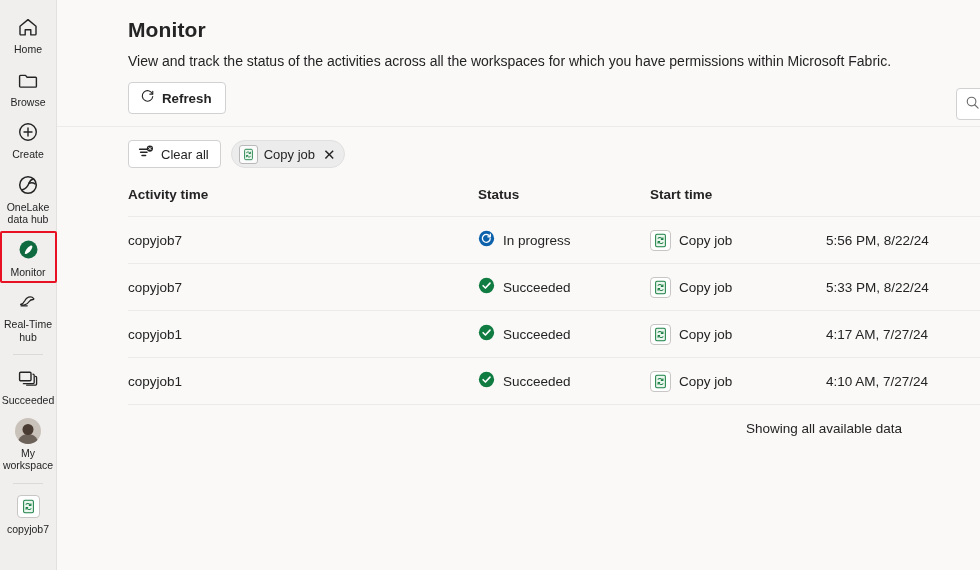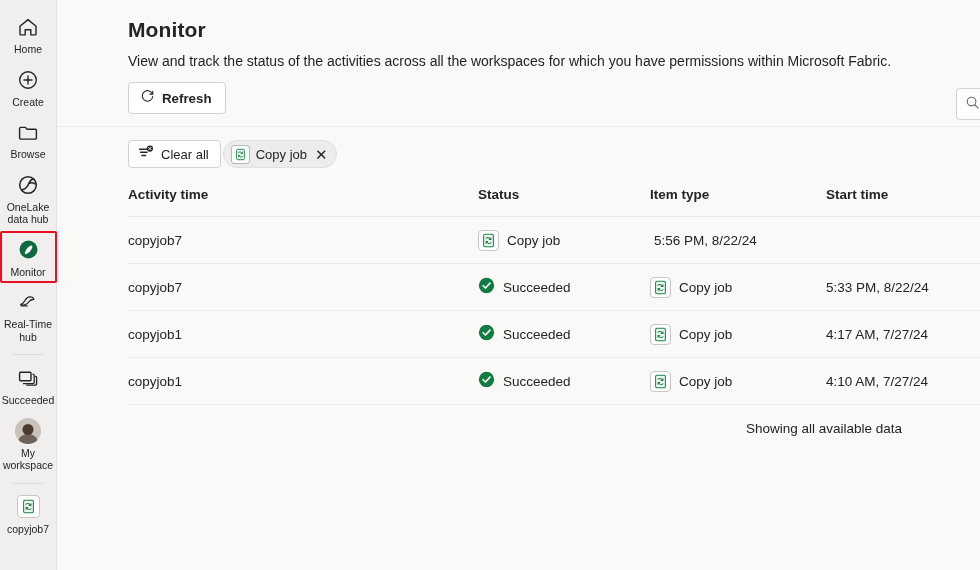--- a/index.html
+++ b/index.html
@@ -143,21 +143,21 @@
   .divider-full {
     height: 1px;
     background: #edebe9;
     margin: 12px 0 0 0;
   }
 
   .filterbar {
     margin: 13px 14px 0 71px;
     display: flex;
     align-items: center;
-    gap: 2px;
+    gap: 10px;
     height: 28px;
   }
   .chip-clear {
     height: 28px;
     padding: 0 11px 0 9px;
     background: #ffffff;
     border: 1px solid #d1d1d1;
     border-radius: 4px;
     display: inline-flex;
     align-items: center;
@@ -251,33 +251,33 @@
         <div class="nav-icon">
           <svg width="24" height="24" viewBox="0 0 24 24" xmlns="http://www.w3.org/2000/svg" fill="none">
             <path d="M4 11.2 12 4.6l8 6.6V19a.9.9 0 0 1-.9.9h-4.3v-5.2H9.2v5.2H4.9A.9.9 0 0 1 4 19z" stroke="#242424" stroke-width="1.4" stroke-linejoin="round"></path>
           </svg>
         </div>
         <div class="nav-label">Home</div>
       </div>
       <div class="nav-item">
         <div class="nav-icon">
           <svg width="24" height="24" viewBox="0 0 24 24" xmlns="http://www.w3.org/2000/svg" fill="none">
+            <path d="M4.5 7.4h5l1.6 1.8h8.4a.9.9 0 0 1 .9.9v8.1a.9.9 0 0 1-.9.9H4.5a.9.9 0 0 1-.9-.9V8.3a.9.9 0 0 1 .9-.9z" stroke="#242424" stroke-width="1.4" stroke-linejoin="round"></path>
+          </svg>
+        </div>
+        <div class="nav-label">Browse</div>
+      </div>
+      <div class="nav-item">
+        <div class="nav-icon">
+          <svg width="24" height="24" viewBox="0 0 24 24" xmlns="http://www.w3.org/2000/svg" fill="none">
             <circle cx="12" cy="12" r="8.3" stroke="#242424" stroke-width="1.4"></circle>
             <path d="M12 8v8M8 12h8" stroke="#242424" stroke-width="1.4" stroke-linecap="round"></path>
           </svg>
         </div>
         <div class="nav-label">Create</div>
-      </div>
-      <div class="nav-item">
-        <div class="nav-icon">
-          <svg width="24" height="24" viewBox="0 0 24 24" xmlns="http://www.w3.org/2000/svg" fill="none">
-            <path d="M4.5 7.4h5l1.6 1.8h8.4a.9.9 0 0 1 .9.9v8.1a.9.9 0 0 1-.9.9H4.5a.9.9 0 0 1-.9-.9V8.3a.9.9 0 0 1 .9-.9z" stroke="#242424" stroke-width="1.4" stroke-linejoin="round"></path>
-          </svg>
-        </div>
-        <div class="nav-label">Browse</div>
       </div>
       <div class="nav-item">
         <div class="nav-icon">
           <svg width="24" height="24" viewBox="0 0 24 24" xmlns="http://www.w3.org/2000/svg" fill="none">
             <circle cx="12" cy="12" r="8.3" stroke="#242424" stroke-width="1.5"></circle>
             <path d="M6.4 16.8c3-1 5.4-3.5 6.6-6.6 1-2.6 2.3-3.6 4.2-4.1" stroke="#242424" stroke-width="1.5" stroke-linecap="round"></path>
             <path d="M12.9 10.3c2.2-.8 4.6-.6 6.2.6" stroke="#242424" stroke-width="1.5" stroke-linecap="round"></path>
           </svg>
         </div>
         <div class="nav-label">OneLake data hub</div>
@@ -389,26 +389,33 @@
         </span>
         <span>Copy job</span>
         <span class="chip-x">✕</span>
       </div>
     </div>
 
     <div class="table">
       <div class="trow thead">
         <div class="c-name">Activity time</div>
         <div class="c-status">Status</div>
-        <div class="c-type">Item type</div>
         <div class="c-time">Start time</div>
       </div>
       <div id="table-body">
           <div class="trow">
             <div class="c-name">copyjob7</div>
+            <div class="c-status cell-flex">
+              <span><svg class="status-ico" viewBox="0 0 16 16" xmlns="http://www.w3.org/2000/svg">
+                  <circle cx="8" cy="8" r="7.2" fill="#0d62ab"></circle>
+                  <path d="M11.1 6.2A3.7 3.7 0 1 0 11.5 8" stroke="#ffffff" stroke-width="1.25" fill="none" stroke-linecap="round"></path>
+                  <path d="M11.6 4v2.4H9.3" stroke="#ffffff" stroke-width="1.25" fill="none" stroke-linecap="round" stroke-linejoin="round"></path>
+                </svg></span>
+              <span>In progress</span>
+            </div>
             <div class="c-type cell-flex">
               <span class="type-ico">
                 <svg width="15" height="15" viewBox="0 0 16 16" xmlns="http://www.w3.org/2000/svg" fill="none">
                   <rect x="2.8" y="1.4" width="10.4" height="13.2" rx="1.4" stroke="#1a7f43" stroke-width="1.1" fill="#eaf6ee"></rect>
                   <path d="M5.4 5.6c.9-1.1 2.8-1.1 3.8 0l.8.9" stroke="#1a7f43" stroke-width="1.15" stroke-linecap="round"></path>
                   <path d="M10.6 5.1v1.7H8.9" stroke="#1a7f43" stroke-width="1.15" stroke-linecap="round" stroke-linejoin="round"></path>
                   <path d="M10.6 10.4c-.9 1.1-2.8 1.1-3.8 0l-.8-.9" stroke="#1a7f43" stroke-width="1.15" stroke-linecap="round"></path>
                   <path d="M5.4 10.9V9.2h1.7" stroke="#1a7f43" stroke-width="1.15" stroke-linecap="round" stroke-linejoin="round"></path>
                 </svg>
               </span>

